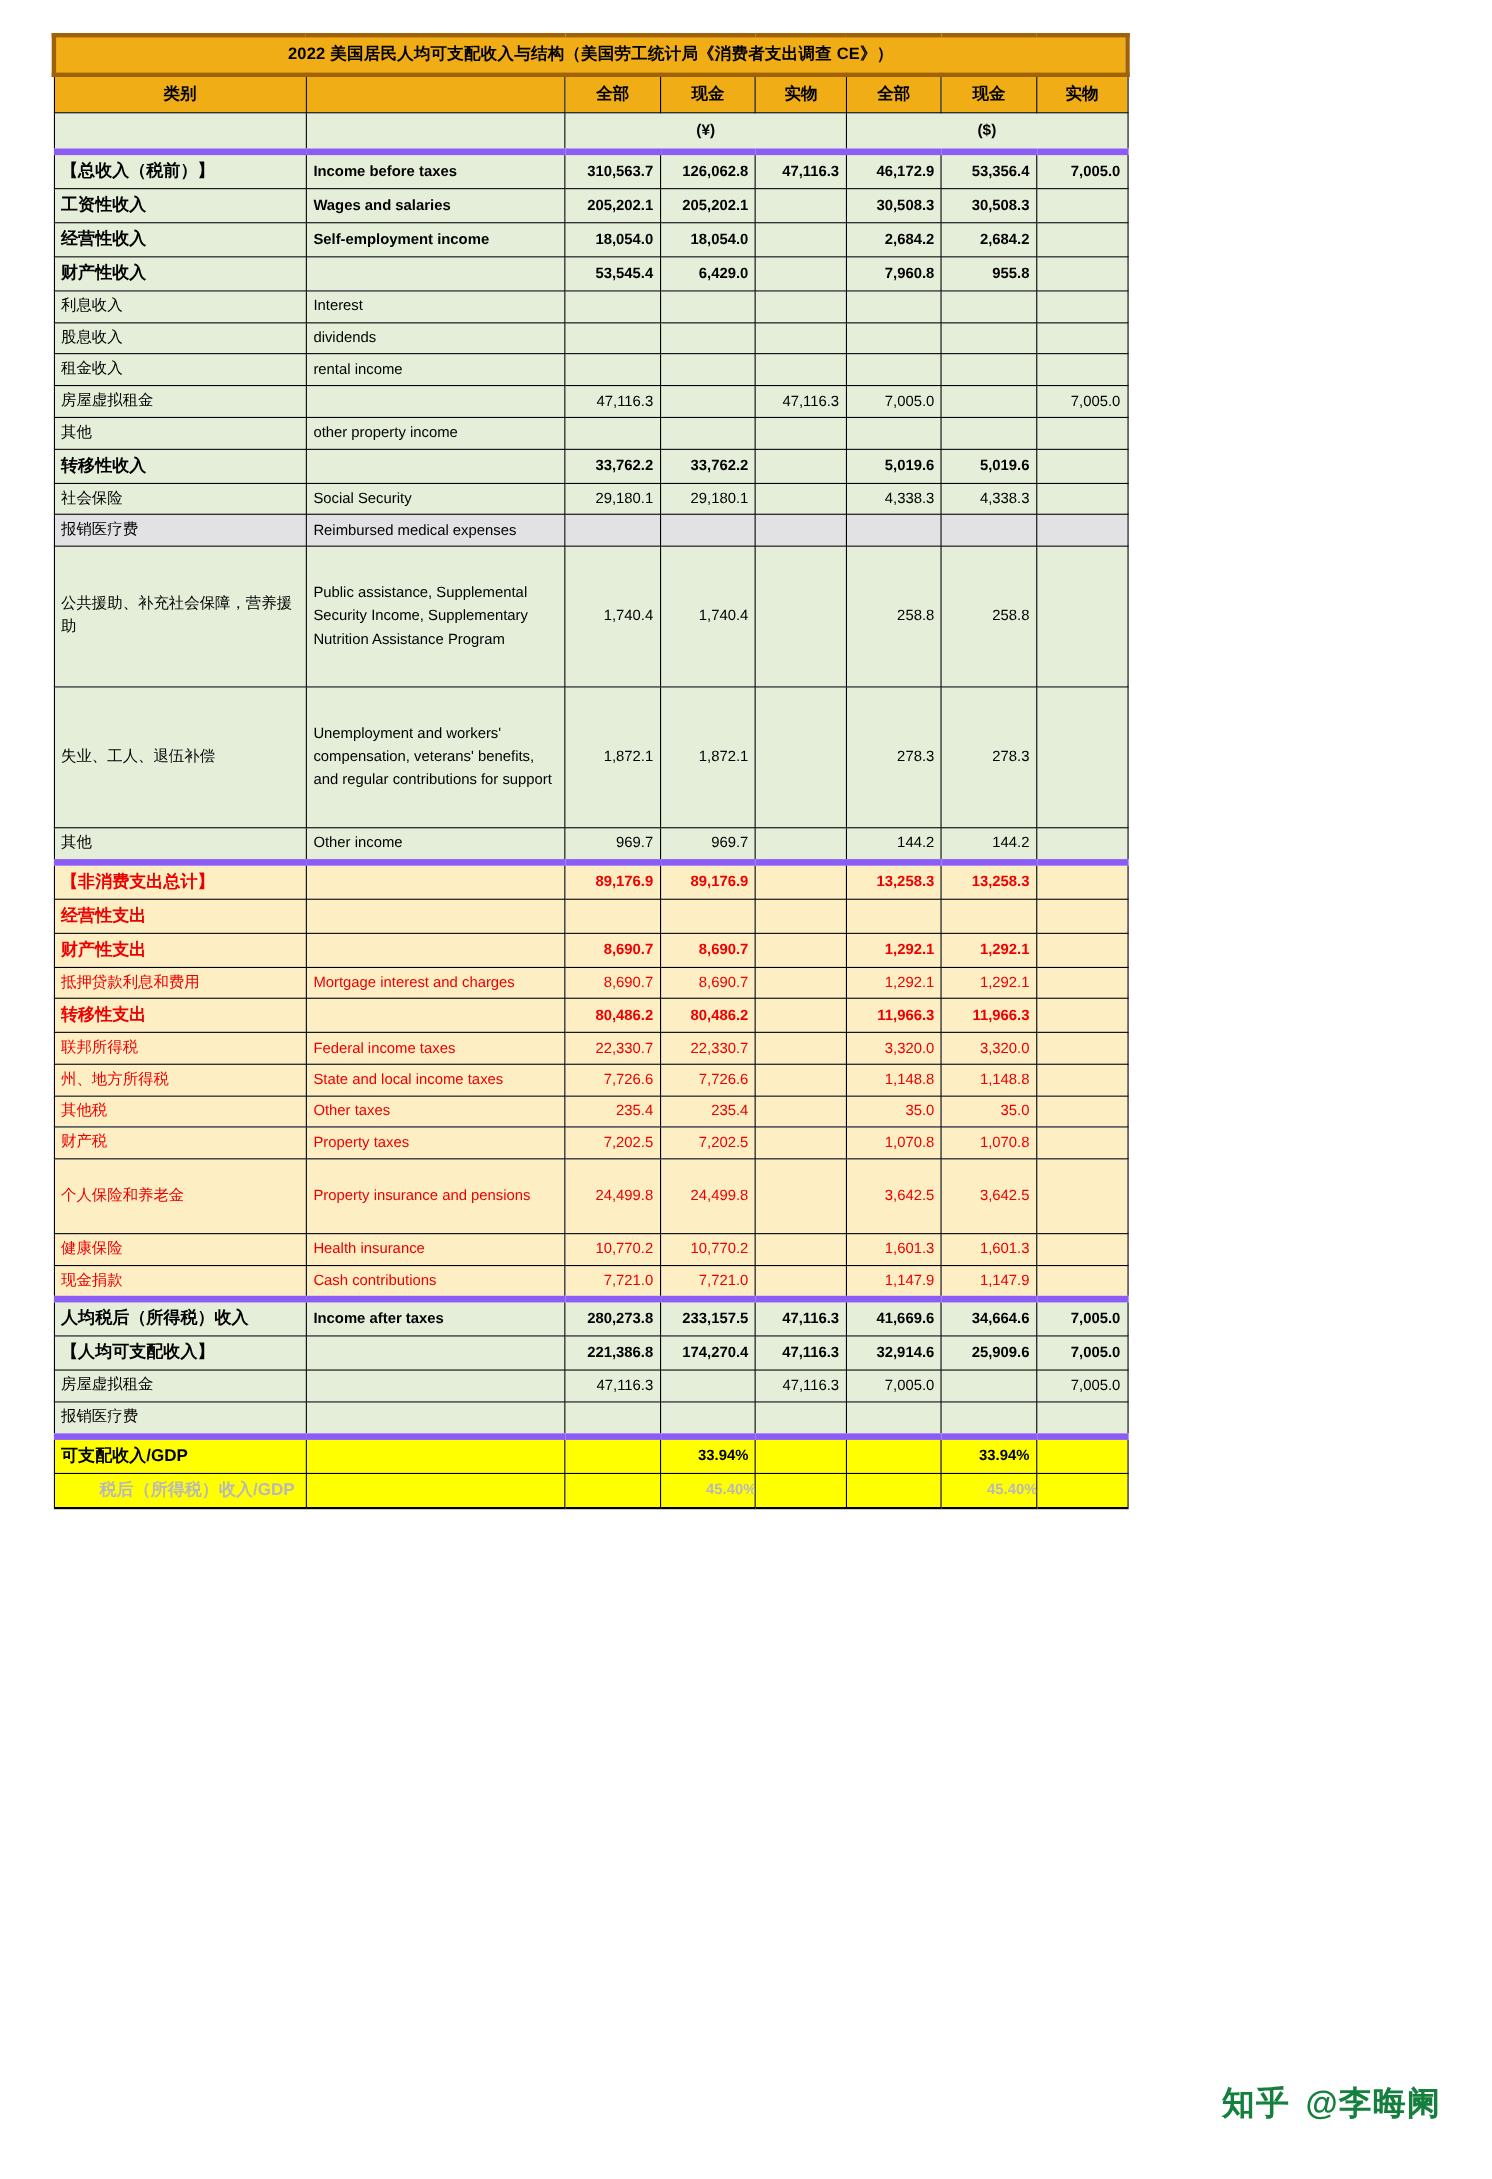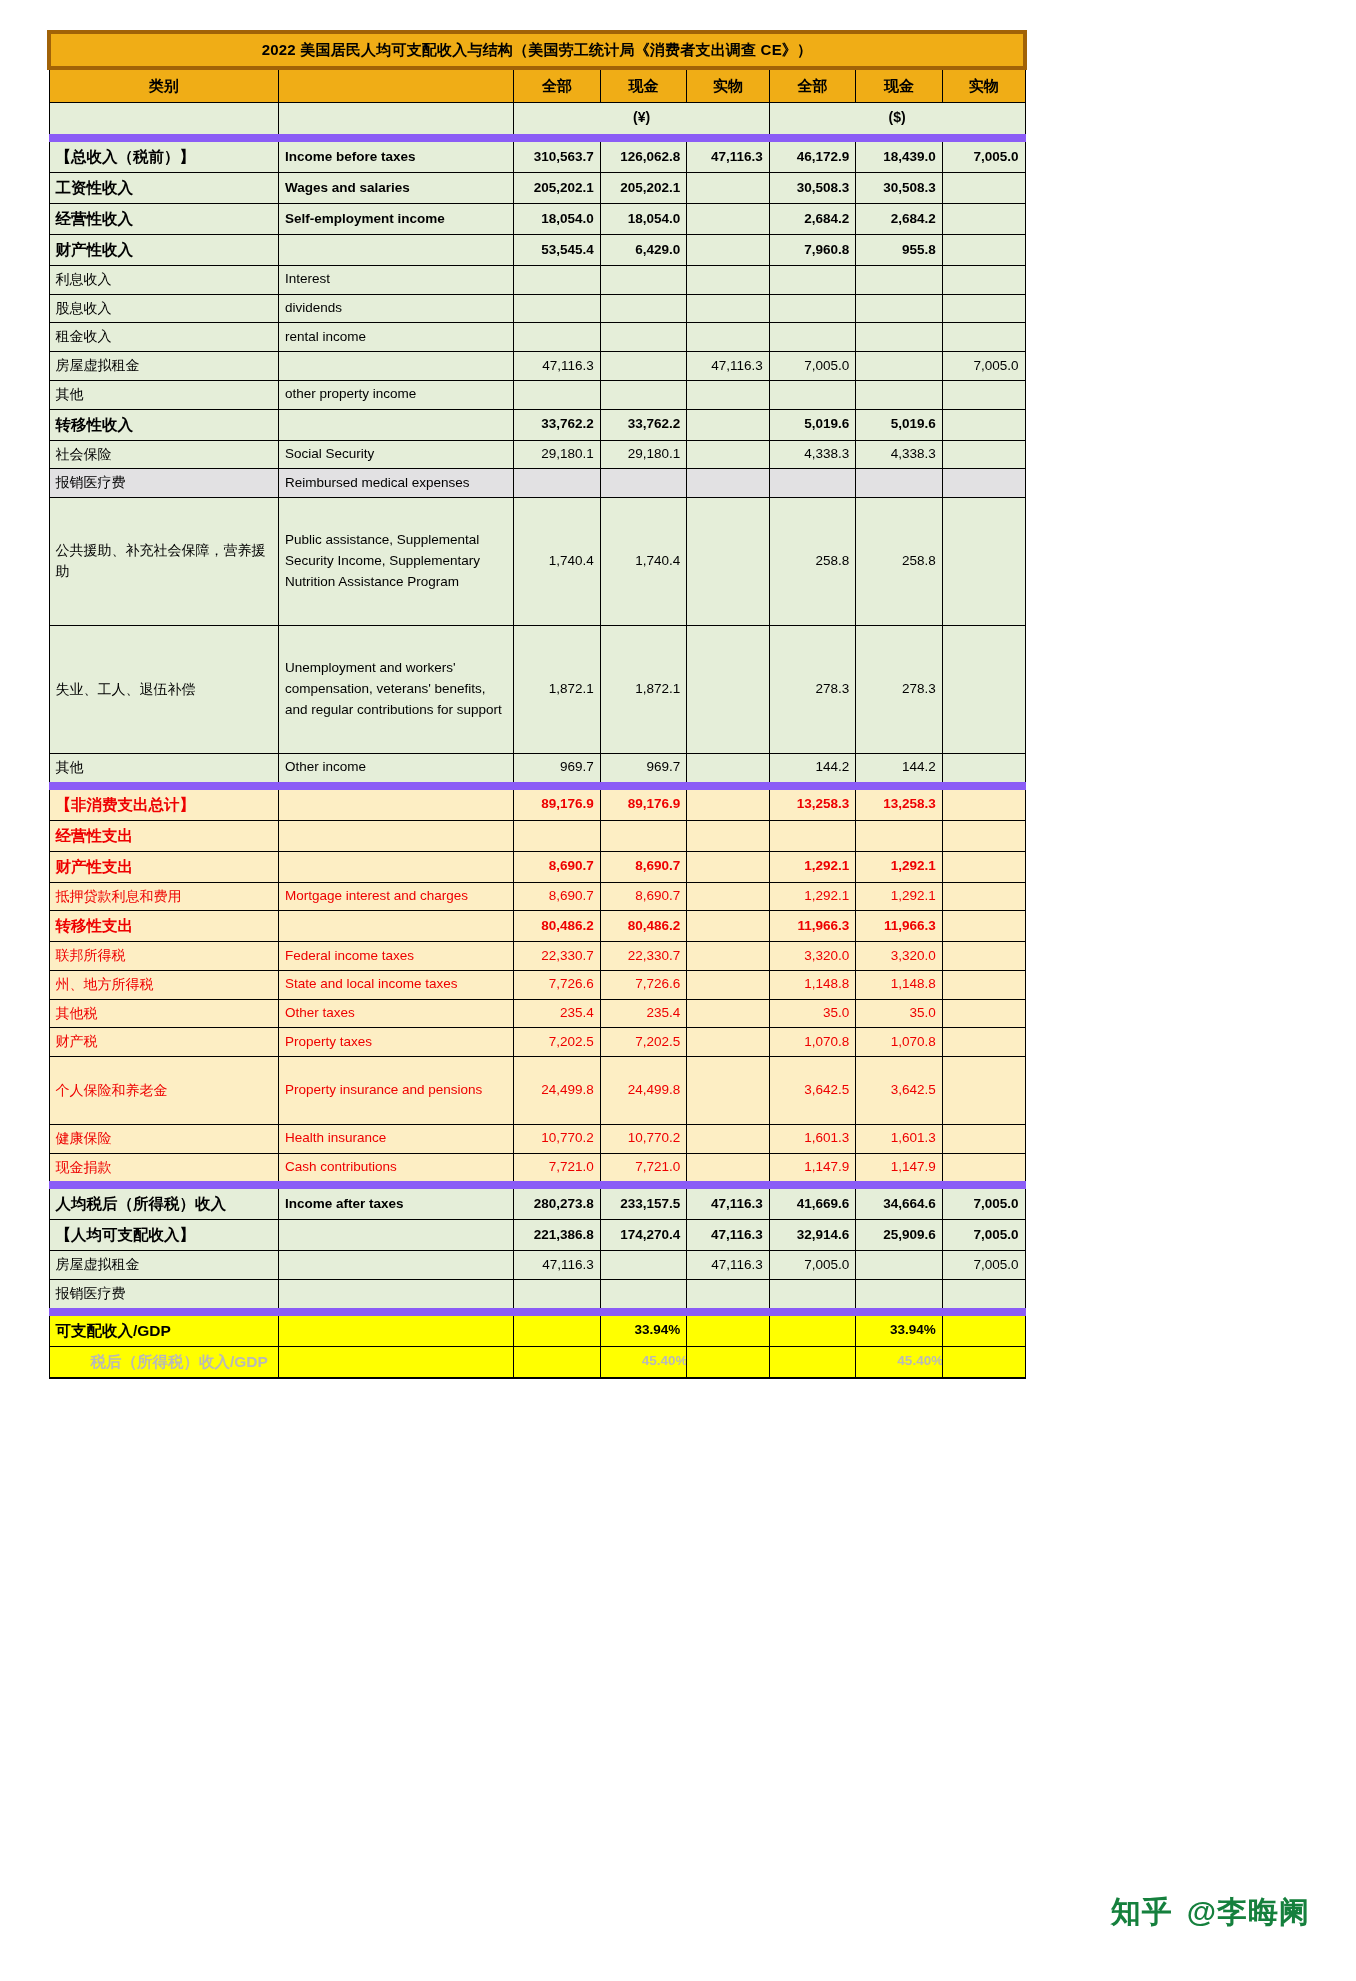--- a/index.html
+++ b/index.html
@@ -88,21 +88,21 @@
   tr.exp td.num-light,
   tr.exp td.cn-bold,
   tr.exp td.cn-bold-in,
   tr.exp td.cn-sub,
   tr.exp td.en-bold,
   tr.exp td.en-norm { color: #ee0000; }
   tr.yellow td  { background: #ffff00; }
   tr.yellow-dim td { background: #ffff00; color: #b9b9b9; padding-left: 41px; }
 
   
-  tr.thick-top td  { border-top: 8px solid #8b5cf6; }
+  tr.thick-top td  { border-top: 6px solid #8b5cf6; }
   tr.thick-bot td  { border-bottom: 2px solid #000000; }
 
   
   #watermark {
     position: absolute;
     right: 46px;
     bottom: 48px;
     color: #15803d;
     font-size: 30px;
     font-weight: bold;
@@ -147,21 +147,21 @@
         <td colspan="3">(¥)</td>
         <td colspan="3">($)</td>
       </tr>
     <tr class="thick-top">
           <td class="cn-bold-in">【总收入（税前）】</td>
           <td class="en-bold">Income before taxes</td>
           <td class="num">310,563.7</td>
           <td class="num">126,062.8</td>
           <td class="num">47,116.3</td>
           <td class="num">46,172.9</td>
-          <td class="num">18,439.0</td>
+          <td class="num">53,356.4</td>
           <td class="num">7,005.0</td>
         </tr>
         <tr>
           <td class="cn-bold">工资性收入</td>
           <td class="en-bold">Wages and salaries</td>
           <td class="num">205,202.1</td>
           <td class="num">205,202.1</td>
           <td class="num"></td>
           <td class="num">30,508.3</td>
           <td class="num">30,508.3</td>

